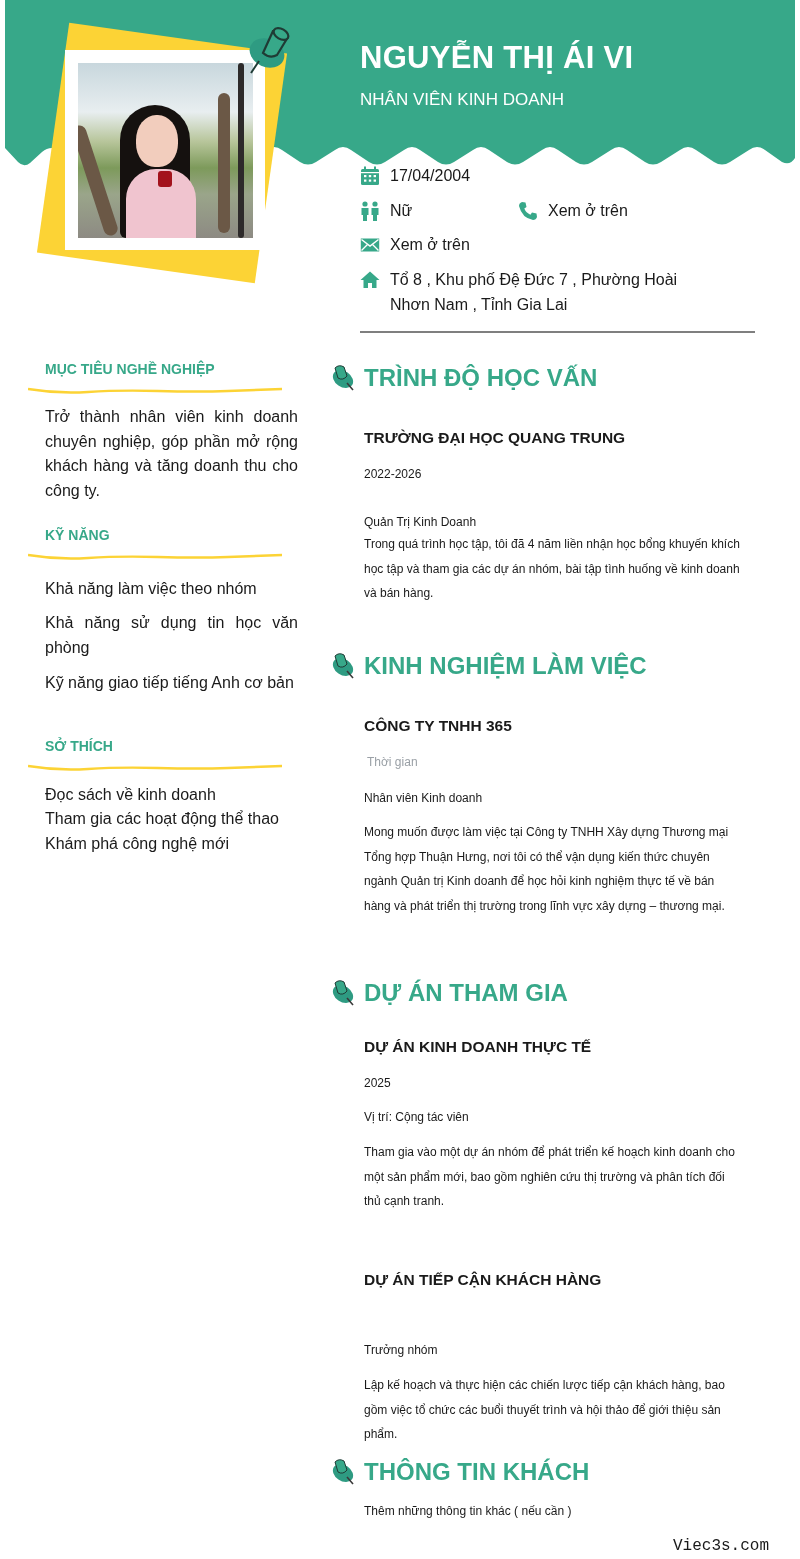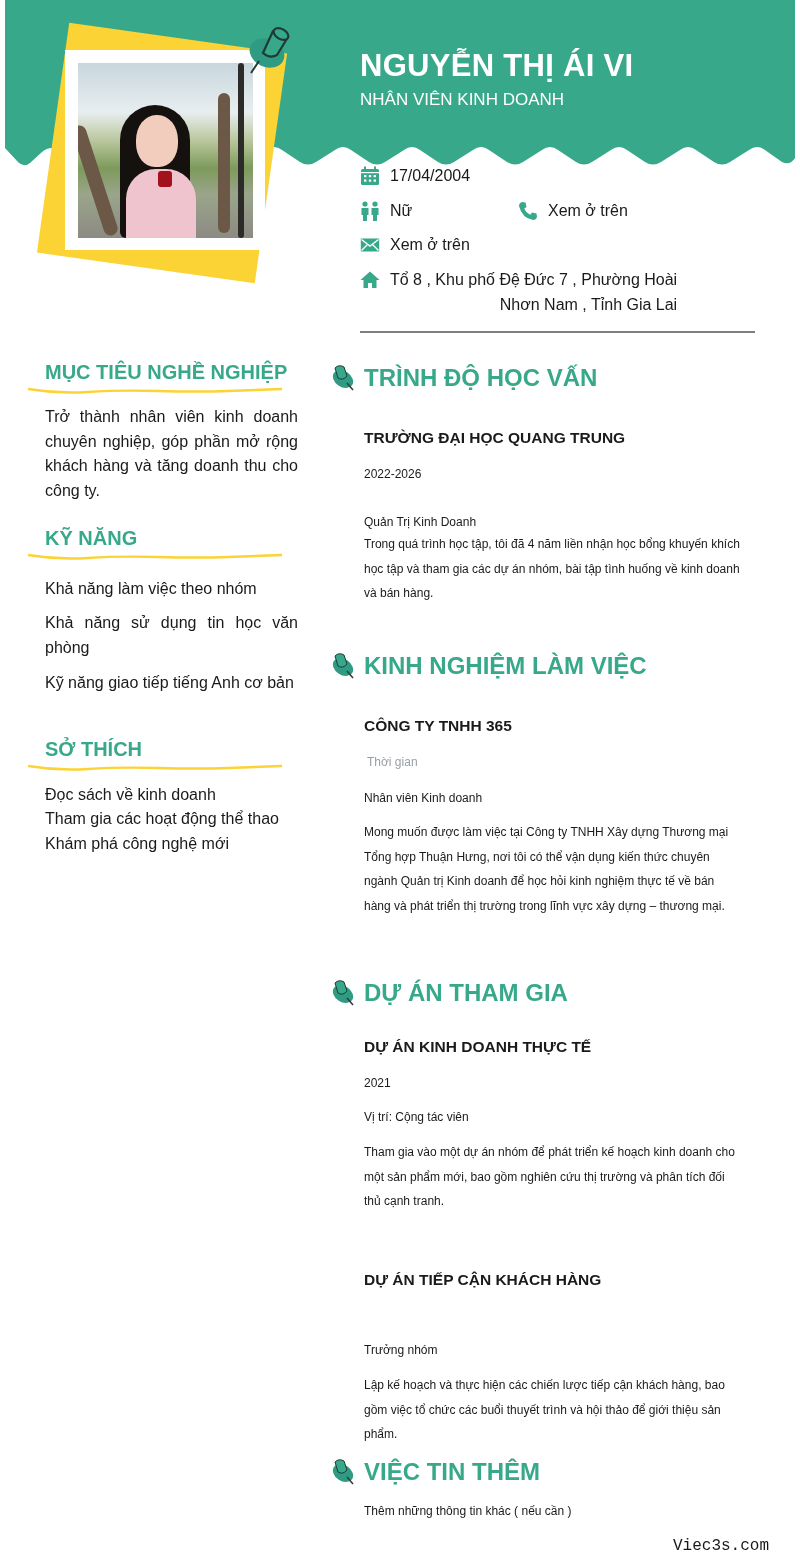--- a/index.html
+++ b/index.html
@@ -13,30 +13,30 @@
   .polaroid { position: absolute; left: 25px; top: 25px; width: 200px; height: 200px; background: #ffffff; }
   .photo { position: absolute; left: 13px; top: 13px; width: 175px; height: 175px; overflow: hidden;
            background: linear-gradient(180deg, #c8d7dd 0%, #e8eef0 28%, #b7c59a 45%, #7d9a5b 60%, #9aa58a 75%, #8d8a83 100%); }
   .photo .tree { position: absolute; background: #6b5846; border-radius: 8px; }
   .photo .hair { position: absolute; left: 42px; top: 42px; width: 70px; height: 133px; background: #15110f; border-radius: 35px 35px 6px 6px; }
   .photo .face { position: absolute; left: 58px; top: 52px; width: 42px; height: 52px; background: #f2cdbd; border-radius: 48% 48% 45% 45%; }
   .photo .dress { position: absolute; left: 48px; top: 106px; width: 70px; height: 72px; background: #f0c4cf; border-radius: 30px 30px 0 0; }
   .photo .bow { position: absolute; left: 80px; top: 108px; width: 14px; height: 16px; background: #a3121c; border-radius: 3px; }
   .pin-top { position: absolute; left: 205px; top: 0px; width: 52px; height: 52px; }
 
-  .name { position: absolute; left: 360px; top: 40px; font-size: 31px; font-weight: bold; color: #ffffff; letter-spacing: 0.3px; margin-top: 8px; }
+  .name { position: absolute; left: 360px; top: 40px; font-size: 31px; font-weight: bold; color: #ffffff; letter-spacing: 0.3px; }
   .job { position: absolute; left: 360px; top: 90px; font-size: 17px; color: #ffffff; }
 
-  .contact { position: absolute; font-size: 16px; color: #1a1a1a; display: flex; align-items: flex-start; text-align: right; }
+  .contact { position: absolute; font-size: 16px; color: #1a1a1a; display: flex; align-items: flex-start; }
   .contact .ic { width: 20px; height: 20px; margin-right: 10px; margin-top: -1px; flex: 0 0 20px; }
   .contact .txt { line-height: 25px; margin-top: -4px; }
   .hr { position: absolute; left: 360px; top: 331px; width: 395px; height: 2px; background: #7f7f7f; }
 
   .lsec { position: absolute; left: 45px; width: 253px; }
-  .lh { font-size: 20px; font-weight: bold; color: #37a889; }
+  .lh { font-size: 14px; font-weight: bold; color: #37a889; }
   .wave { position: absolute; left: 28px; width: 254px; height: 10px; }
   .ltext { position: absolute; left: 45px; width: 253px; font-size: 16px; line-height: 24.5px; color: #1a1a1a; text-align: justify; }
   .ltext.plain { text-align: left; }
 
   .rh { position: absolute; left: 330px; display: flex; align-items: center; }
   .rh .pin { width: 26px; height: 28px; margin-right: 8px; }
   .rh .t { font-size: 24px; font-weight: bold; color: #37a889; }
   .r { position: absolute; left: 364px; width: 380px; font-size: 12px; line-height: 24.5px; color: #1a1a1a; }
   .r.b { font-weight: bold; font-size: 15.5px; }
   .r.muted { color: #9aa0a6; left: 367px; }
@@ -190,32 +190,32 @@
 
 <div class="rh" style="top:979px;">
   <svg class="pin" viewBox="0 0 26 28">
     <ellipse cx="13" cy="15" rx="11" ry="8" fill="#2e9b82" transform="rotate(35 13 15)"></ellipse>
     <path d="M5 4 Q9 0 14 3 L17 12 Q13 17 8 14 Z" fill="#37a889" stroke="#1f3b35" stroke-width="1"></path>
     <line x1="17" y1="19" x2="23" y2="26" stroke="#3a3a3a" stroke-width="1.6"></line>
   </svg>
   <span class="t">DỰ ÁN THAM GIA</span>
 </div>
 <div class="r b" style="top:1035px;">DỰ ÁN KINH DOANH THỰC TẾ</div>
-<div class="r" style="top:1071px;">2021</div>
+<div class="r" style="top:1071px;">2025</div>
 <div class="r" style="top:1105px;">Vị trí: Cộng tác viên</div>
 <div class="r" style="top:1140px;">Tham gia vào một dự án nhóm để phát triển kế hoạch kinh doanh cho một sản phẩm mới, bao gồm nghiên cứu thị trường và phân tích đối thủ cạnh tranh.</div>
 
 <div class="r b" style="top:1268px;">DỰ ÁN TIẾP CẬN KHÁCH HÀNG</div>
 <div class="r" style="top:1303px;"></div>
 <div class="r" style="top:1338px;">Trưởng nhóm</div>
 <div class="r" style="top:1373px;">Lập kế hoạch và thực hiện các chiến lược tiếp cận khách hàng, bao gồm việc tổ chức các buổi thuyết trình và hội thảo để giới thiệu sản phẩm.</div>
 
 <div class="rh" style="top:1458px;">
   <svg class="pin" viewBox="0 0 26 28">
     <ellipse cx="13" cy="15" rx="11" ry="8" fill="#2e9b82" transform="rotate(35 13 15)"></ellipse>
     <path d="M5 4 Q9 0 14 3 L17 12 Q13 17 8 14 Z" fill="#37a889" stroke="#1f3b35" stroke-width="1"></path>
     <line x1="17" y1="19" x2="23" y2="26" stroke="#3a3a3a" stroke-width="1.6"></line>
   </svg>
-  <span class="t">VIỆC TIN THÊM</span>
+  <span class="t">THÔNG TIN KHÁCH</span>
 </div>
 <div class="r" style="top:1499px;">Thêm những thông tin khác ( nếu cần )</div>
 
 <div class="footer">Viec3s.com</div>
 
 </body></html>

